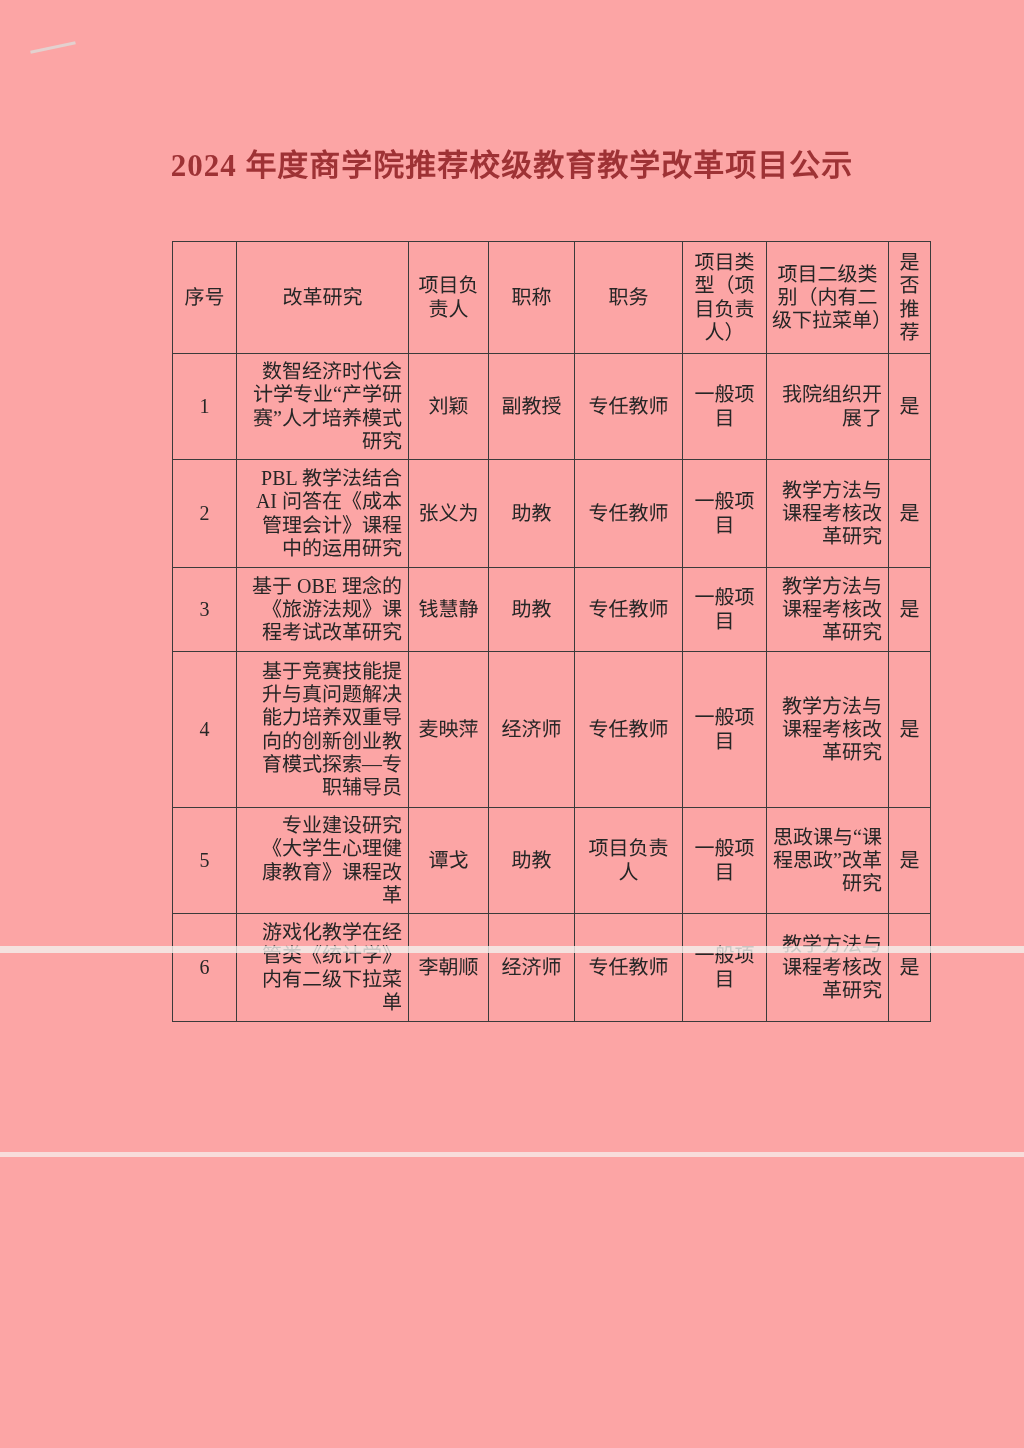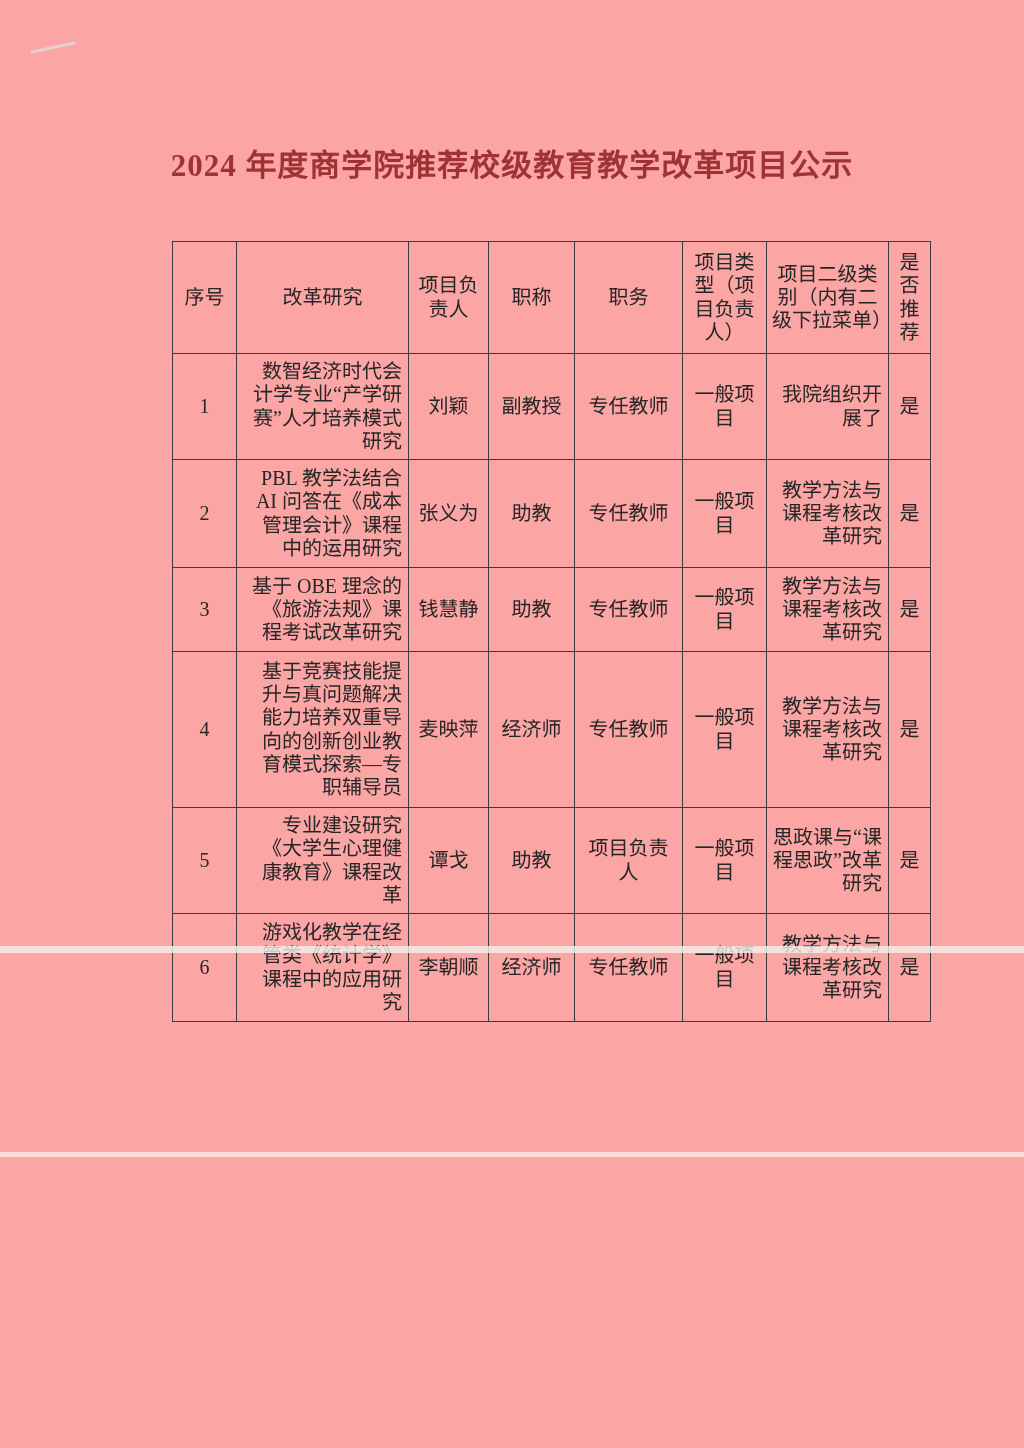--- a/index.html
+++ b/index.html
@@ -179,21 +179,21 @@
           <td class="c1">专业建设研究《大学生心理健康教育》课程改革</td>
           <td class="c2">谭戈</td>
           <td class="c3">助教</td>
           <td class="c4">项目负责人</td>
           <td class="c5">一般项目</td>
           <td class="c6">思政课与“课程思政”改革研究</td>
           <td class="c7">是</td>
         </tr>
         <tr>
           <td class="c0">6</td>
-          <td class="c1">游戏化教学在经管类《统计学》课程中的应用研究</td>
+          <td class="c1">游戏化教学在经管类《统计学》内有二级下拉菜单</td>
           <td class="c2">李朝顺</td>
           <td class="c3">经济师</td>
           <td class="c4">专任教师</td>
           <td class="c5">一般项目</td>
           <td class="c6">教学方法与课程考核改革研究</td>
           <td class="c7">是</td>
         </tr>
       </tbody>
   </table>
 </div>

